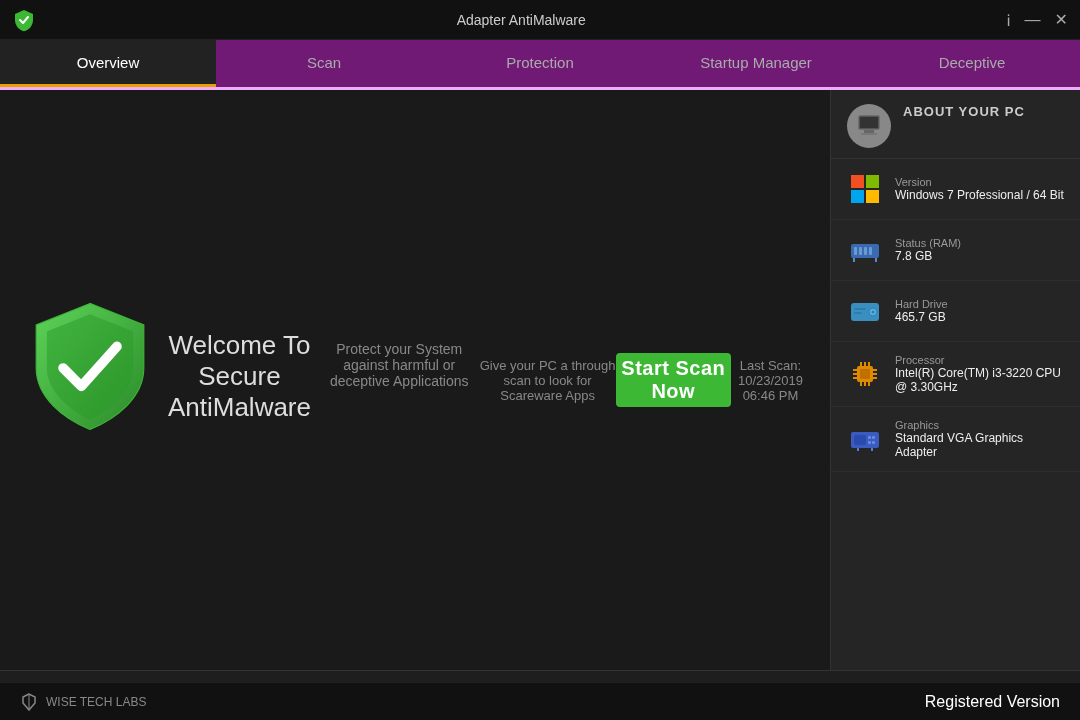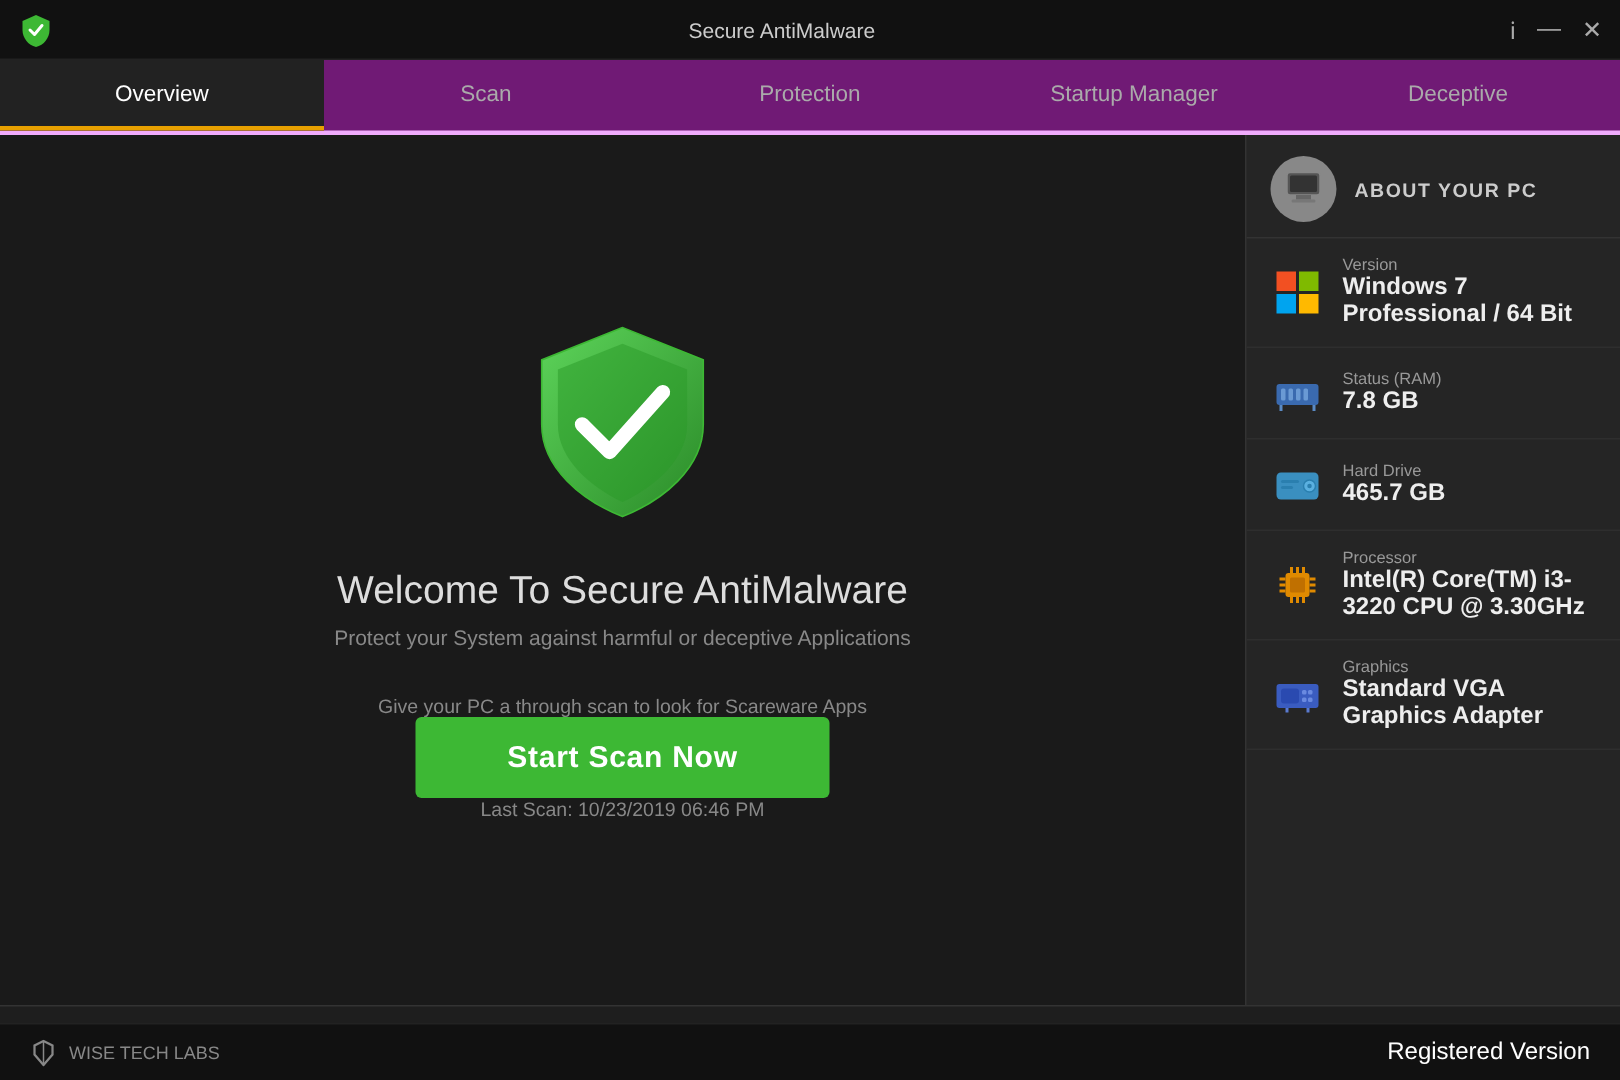--- a/index.html
+++ b/index.html
@@ -72,21 +72,21 @@
     
     .main-content {
       display: flex;
       height: calc(720px - 40px - 50px - 50px);
     }
 
     
     .center-panel {
       flex: 1;
       display: flex;
-      flex-direction: column;
+      flex-direction: row;
       align-items: center;
       justify-content: center;
       padding: 20px;
       position: relative;
     }
 
     
     .shield-container {
       margin-bottom: 20px;
     }
@@ -136,21 +136,21 @@
     .right-panel {
       width: 250px;
       background: #252525;
       border-left: 1px solid #333;
       display: flex;
       flex-direction: column;
     }
     .about-header {
       padding: 14px 16px 10px;
       display: flex;
-      align-items: center;
+      align-items: flex-start;
       gap: 12px;
       border-bottom: 1px solid #333;
     }
     .pc-icon {
       width: 44px;
       height: 44px;
       background: #888;
       border-radius: 50%;
       display: flex;
       align-items: center;
@@ -180,23 +180,23 @@
     }
     .about-item-text {
       display: flex;
       flex-direction: column;
     }
     .about-item-label {
       font-size: 11px;
       color: #999;
     }
     .about-item-value {
-      font-size: 16px;
+      font-size: 12px;
       color: #eee;
-      font-weight: 700;
+      font-weight: 400;
     }
 
     
     .win-logo {
       display: grid;
       grid-template-columns: 1fr 1fr;
       gap: 2px;
       width: 28px;
       height: 28px;
     }
@@ -273,21 +273,21 @@
 <body>
 
 <div class="titlebar">
   <div class="titlebar-logo">
 
     <svg width="24" height="24" viewBox="0 0 24 24">
       <path d="M12 2L3 6v6c0 5.25 3.75 10.15 9 11.25C17.25 22.15 21 17.25 21 12V6L12 2z" fill="#3db834"></path>
       <polyline points="8,12 11,15 16,9" fill="none" stroke="#fff" stroke-width="2" stroke-linecap="round" stroke-linejoin="round"></polyline>
     </svg>
   </div>
-  <div class="titlebar-title">Secure AntiMalware</div>
+  <div class="titlebar-title">Adapter AntiMalware</div>
   <div class="titlebar-controls">
     <span>ℹ</span>
     <span>—</span>
     <span>✕</span>
   </div>
 </div>
 
 <div class="nav-tabs">
   <div class="nav-tab active">
     <span>Overview</span>

